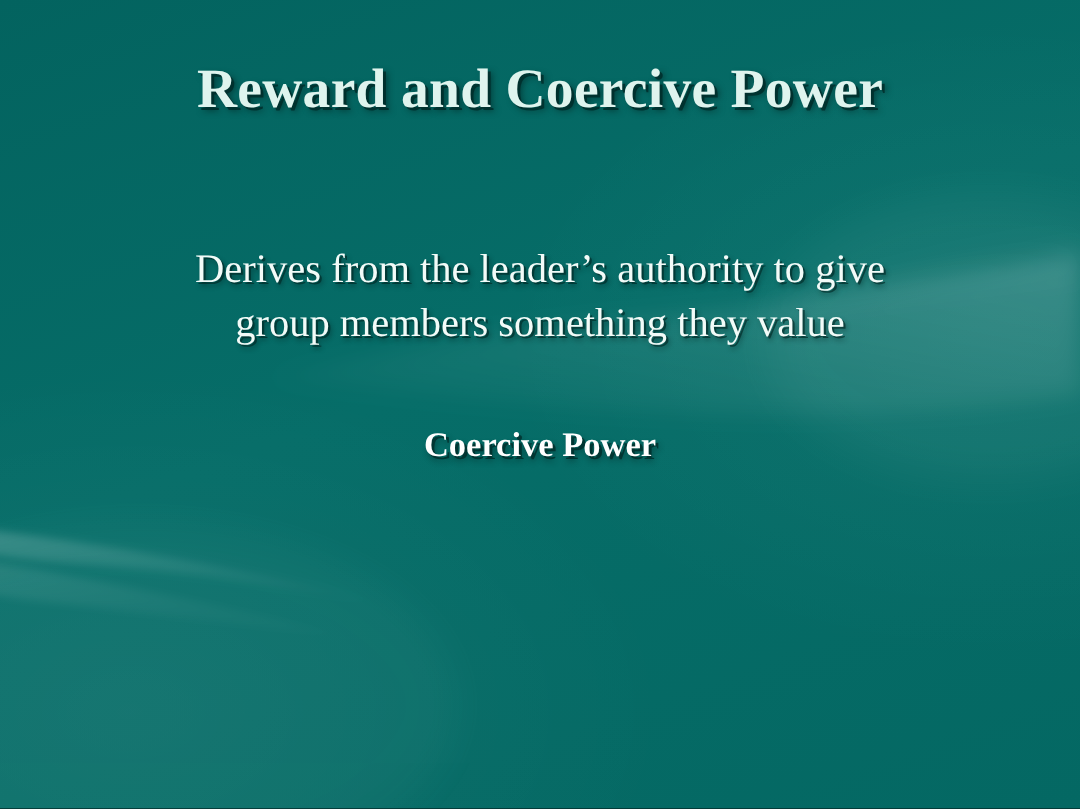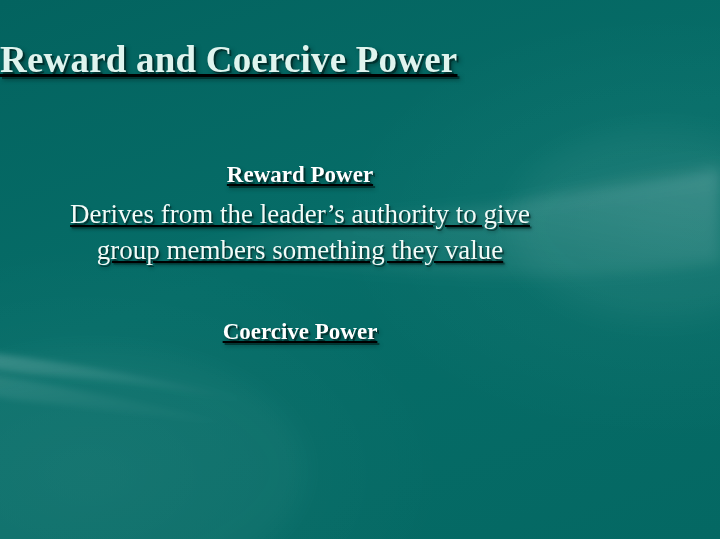--- a/index.html
+++ b/index.html
@@ -30,21 +30,21 @@
     height: 539px;
   }
 
   
   .content {
     position: absolute;
     inset: 0;
     z-index: 5;
     display: flex;
     flex-direction: column;
-    text-decoration: underline;
+    align-items: center;
   }
 
   .slide-title {
     margin-top: 38px;
     font-size: 37px;
     font-weight: 700;
     letter-spacing: 0.2px;
     color: #dff4ee;
     text-shadow:
       2px 2px 0px rgba(0,40,38,0.75),
@@ -143,21 +143,20 @@
     <ellipse cx="660" cy="225" rx="150" ry="95" fill="#bfe8de" opacity="0.05" filter="url(#softBlur3)"></ellipse>
   </svg>
 
   <div class="content">
 
     <h1 class="slide-title">Reward and Coercive Power</h1>
 
     <div class="body-block">
 
       <div class="section">
-        <div class="section-heading">Reward Power</div>
         <div class="section-lines">
           <div class="body-line">Derives from the leader’s authority to give</div>
           <div class="body-line">group members something they value</div>
         </div>
       </div>
 
       <div class="section">
         <div class="section-heading">Coercive Power</div>
       </div>
 

